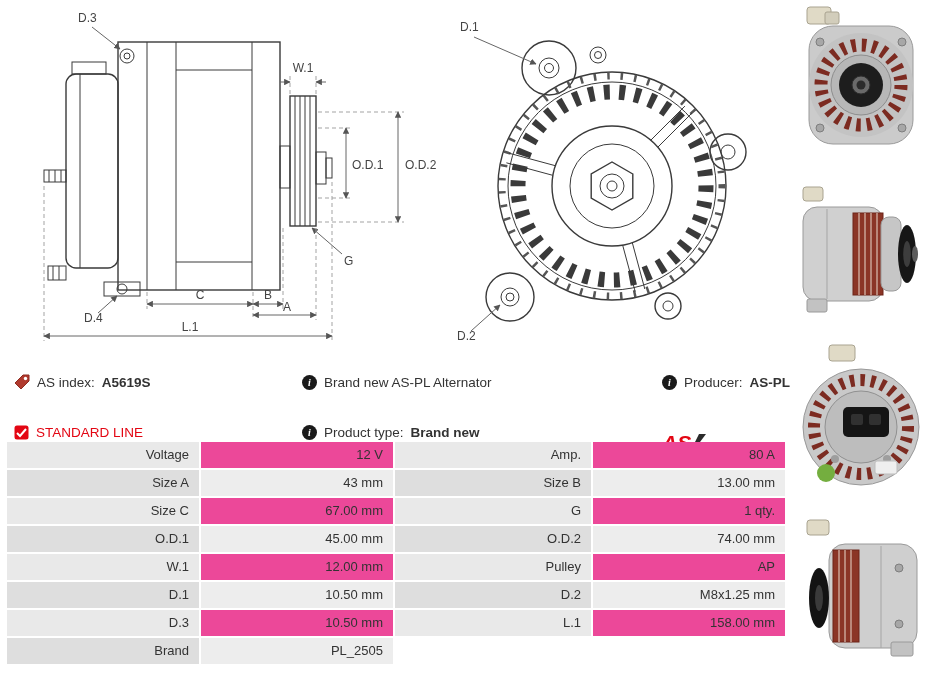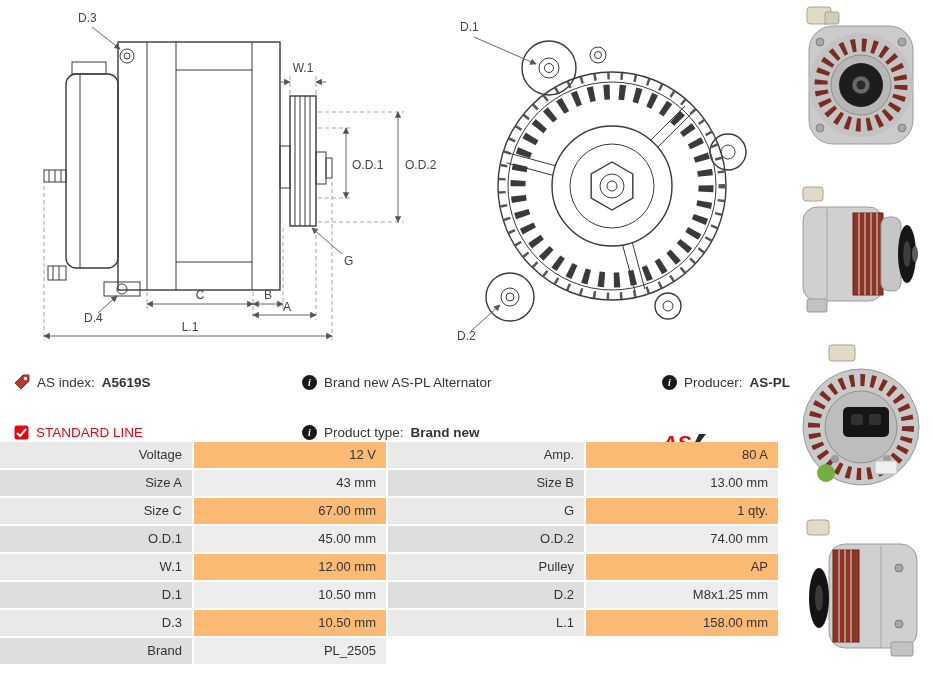--- a/index.html
+++ b/index.html
@@ -30,27 +30,27 @@
   .iicon { display:inline-flex; width:15px; height:15px; border-radius:50%;
            background:#1a1a1a; color:#fff; align-items:center; justify-content:center;
            font:italic bold 10px "Liberation Serif", serif; flex:0 0 auto; }
   .aslogo { line-height:1.1;margin-top:32px; }
   .aslogo-mark { display:flex; align-items:flex-end; gap:2px; }
   .aslogo-mark .as-txt { color:#e30613; font-style:italic; font-weight:bold; font-size:21px; }
   .aslogo-rule { width:88px; height:2px; background:#e30613; margin:1px 0 2px 0; }
   .aslogo-tag { font-size:6.5px; color:#666; }
 
   
-  .spec { position:absolute; left:0; top:442px; width:780px; display:grid;
+  .spec { position:absolute; left:7px; top:442px; width:780px; display:grid;
           grid-template-columns:192px 192px 196px 192px; gap:2px; background:#fff;
           font-size:13px; }
   .cell { height:26px; line-height:26px; text-align:right; padding-right:10px;
           color:#333; overflow:hidden; }
   .lab  { background:#e9e9e9; }
-  .val  { background:#fdba74; }
+  .val  { background:#ec4899; }
   .dk.lab { background:#dedede; }
   .dk.val { background:#ededed;padding-left:28px; }
   .cell.blank { background:#fff; }
 </style>
 </head>
 <body>
 
 <div class="page">
 
   <svg class="drawings" width="795" height="362" viewBox="0 0 795 362">

